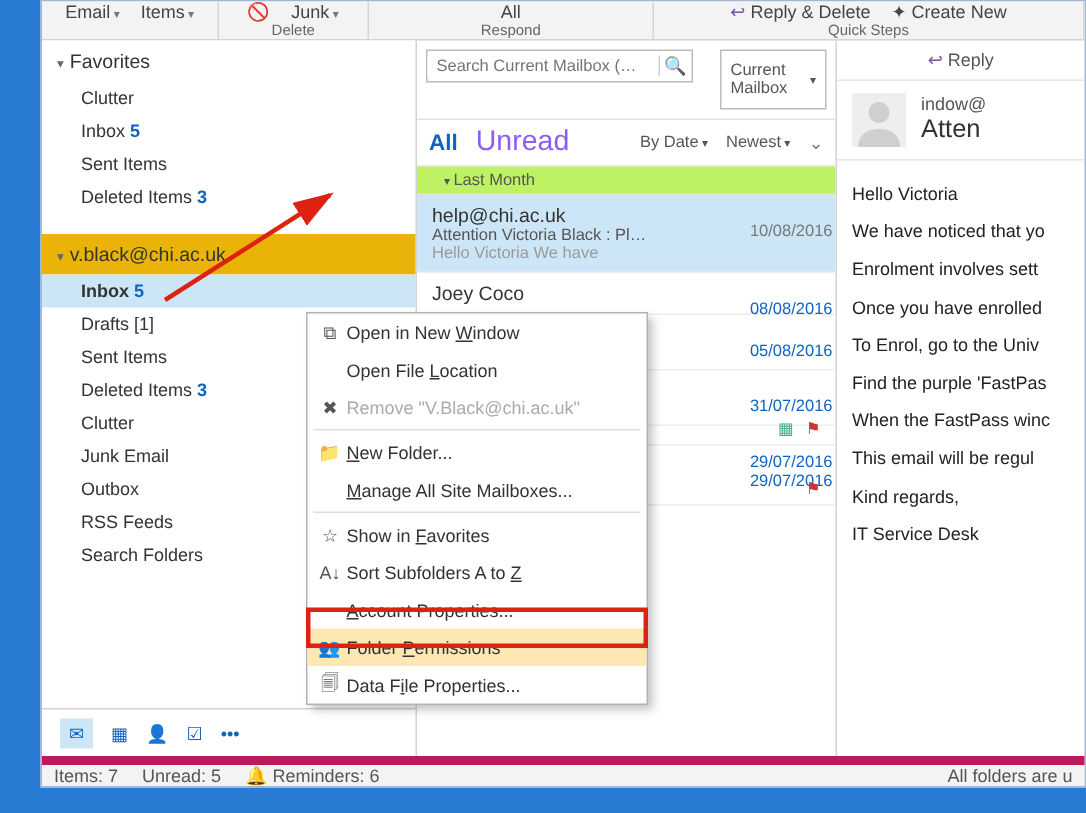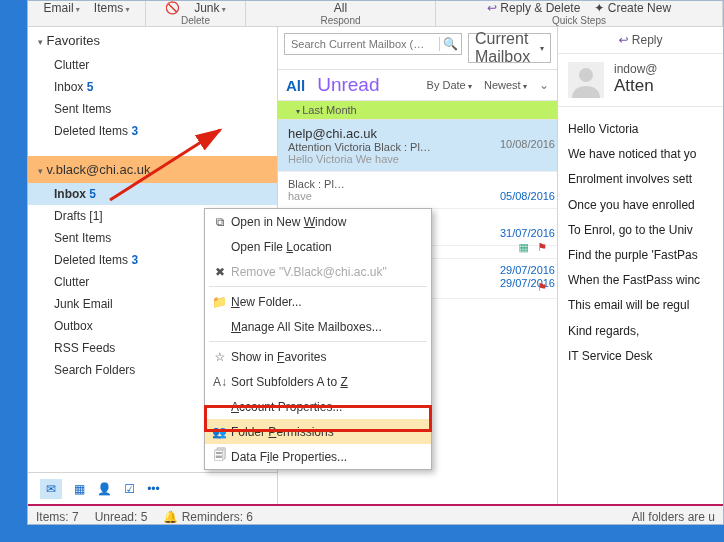--- a/index.html
+++ b/index.html
@@ -18,25 +18,25 @@
   .acct-head::before{content:"▾";font-size:9px;margin-right:4px;color:#666}
   .folder{padding:4px 10px 4px 26px;color:#333;font-size:12px;cursor:default}
   .folder b{color:#0f64c2;font-weight:600}
   .folder.sel{background:#cde6f7}
   .folder.sel .fname{font-weight:600}
   .acct2{margin-top:14px}
   .navspacer{flex:1}
   .navicons{height:32px;border-top:1px solid #d4d4d4;display:flex;align-items:center;gap:12px;padding:0 12px;color:#0f64c2;font-size:14px}
   
   .listcol{width:280px;border-right:1px solid #d4d4d4;display:flex;flex-direction:column}
-  .search{display:flex;gap:6px;padding:6px;border-bottom:1px solid #e0e0e0}
+  .search{display:flex;gap:18px;padding:6px;border-bottom:1px solid #e0e0e0}
   .sbox{flex:1;display:flex;border:1px solid #bcbcbc;height:22px;align-items:center}
   .sbox input{flex:1;border:0;outline:0;padding:0 6px;font-size:11px;color:#666}
   .sbox .mag{width:22px;text-align:center;color:#555;border-left:1px solid #d0d0d0}
-  .scopebtn{border:1px solid #bcbcbc;height:30px;padding:0 6px;display:flex;align-items:center;color:#555;font-size:16px}
+  .scopebtn{border:1px solid #bcbcbc;height:40px;padding:0 6px;display:flex;align-items:center;color:#555;font-size:11px}
   .scopebtn::after{content:" ▾";font-size:8px}
   .filterbar{display:flex;align-items:center;padding:4px 8px;gap:12px;border-bottom:1px solid #e6e6e6}
   .filterbar .tab{color:#8b5cf6;font-size:19px}
   .filterbar .tab.active{color:#0f64c2;font-weight:600;font-size:15px}
   .filterbar .sp{flex:1}
   .filterbar .sort{font-size:11px;color:#555}
   .filterbar .sort::after{content:" ▾";font-size:8px}
   .grouphdr{background:#bef264;padding:3px 10px 3px 18px;color:#555;font-size:11px;border-bottom:1px solid #e3e3e3}
   .grouphdr::before{content:"▾ ";font-size:8px}
   .msgs{flex:1;overflow:hidden}
@@ -53,21 +53,21 @@
   .readcol{flex:1;display:flex;flex-direction:column;overflow:hidden}
   .readact{display:flex;gap:10px;justify-content:center;padding:6px 10px;color:#555;font-size:11px;border-bottom:1px solid #e6e6e6}
   .readact span::before{content:"↩ ";color:#7a4fb0}
   .rhead{display:flex;gap:10px;padding:8px 10px;border-bottom:1px solid #e6e6e6}
   .avatar{width:36px;height:36px;background:#eee}
   .avatar svg{width:36px;height:36px}
   .rtitle .rfrom{color:#555;font-size:12px}
   .rtitle .rsubj{font-size:17px;color:#333}
   .rbody{padding:10px;font-family:"Times New Roman",serif;font-size:12px;color:#222;line-height:2.1}
   
-  .status{height:20px;border-top:2px solid #be185d;background:#f3f3f3;display:flex;align-items:flex-end;padding:0 8px;gap:16px;color:#555;font-size:11px}
+  .status{height:20px;border-top:6px solid #be185d;background:#f3f3f3;display:flex;align-items:flex-start;padding:0 8px;gap:16px;color:#555;font-size:11px}
   .status .sp{flex:1}
   
   .ctx{position:absolute;left:204px;top:208px;width:228px;background:#fff;border:1px solid #b3b3b3;box-shadow:3px 3px 6px rgba(0,0,0,.25);z-index:20}
   .ctx .mi{display:flex;align-items:center;height:25px;padding:0 8px 0 4px;color:#333;font-size:12px}
   .ctx .mi .ico{width:22px;text-align:center;color:#555;font-size:12px}
   .ctx .mi.dis{color:#aaa}
   .ctx .mi.hl{background:#fde7b3}
   .ctx .sep{height:1px;background:#e0e0e0;margin:2px 4px}
   .redbox{position:absolute;left:204px;top:405px;width:228px;height:27px;border:3px solid #d21;z-index:30;pointer-events:none}
   
@@ -112,21 +112,21 @@
   <div class="body">
 
     <div class="navcol">
       <div class="acct-head">Favorites</div>
       <div id="fav-list">
           <div class="folder"><span class="fname">Clutter</span></div>
           <div class="folder"><span class="fname">Inbox</span>  <b>5</b></div>
           <div class="folder"><span class="fname">Sent Items</span></div>
           <div class="folder"><span class="fname">Deleted Items</span>  <b>3</b></div>
         </div>
-      <div class="acct-head acct2" style="background:#fdba74">v.black@chi.ac.uk</div>
+      <div class="acct-head acct2" style="background:#eab308">v.black@chi.ac.uk</div>
       <div id="acct-list">
           <div class="folder sel"><span class="fname">Inbox</span>  <b>5</b></div>
           <div class="folder"><span class="fname">Drafts [1]</span></div>
           <div class="folder"><span class="fname">Sent Items</span></div>
           <div class="folder"><span class="fname">Deleted Items</span>  <b>3</b></div>
           <div class="folder"><span class="fname">Clutter</span></div>
           <div class="folder"><span class="fname">Junk Email</span></div>
           <div class="folder"><span class="fname">Outbox</span></div>
           <div class="folder"><span class="fname">RSS Feeds</span></div>
           <div class="folder"><span class="fname">Search Folders</span></div>
@@ -157,20 +157,26 @@
         <span class="sort">Newest</span>
         <span style="color:#777">⌄</span>
       </div>
       <div class="grouphdr">Last Month</div>
       <div class="msgs" id="msg-list">
           <div class="msg sel">
             <div class="from">help@chi.ac.uk</div>
             <div class="subj">Attention Victoria Black : Pl…</div>
             <div class="prev">Hello Victoria  We have</div>
             <div class="date grey">10/08/2016</div>
+          </div>
+          <div class="msg">
+            <div class="from">Joey Coco</div>
+            <div class="subj"></div>
+            <div class="prev"></div>
+            <div class="date">08/08/2016</div>
           </div>
           <div class="msg">
             <div class="from"></div>
             <div class="subj">Black : Pl…</div>
             <div class="prev">have</div>
             <div class="date">05/08/2016</div>
           </div>
           <div class="msg">
             <div class="from"></div>
             <div class="subj">Black : Pl…</div>

